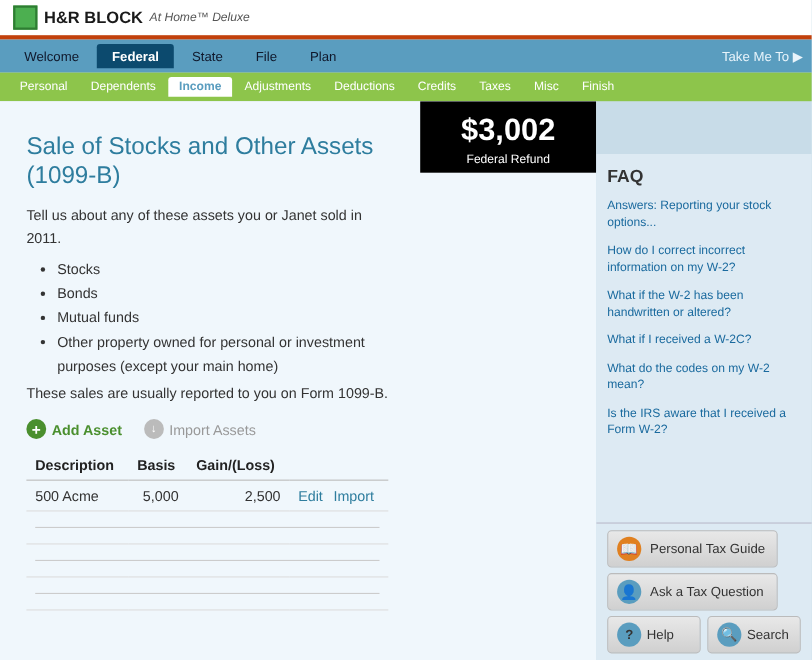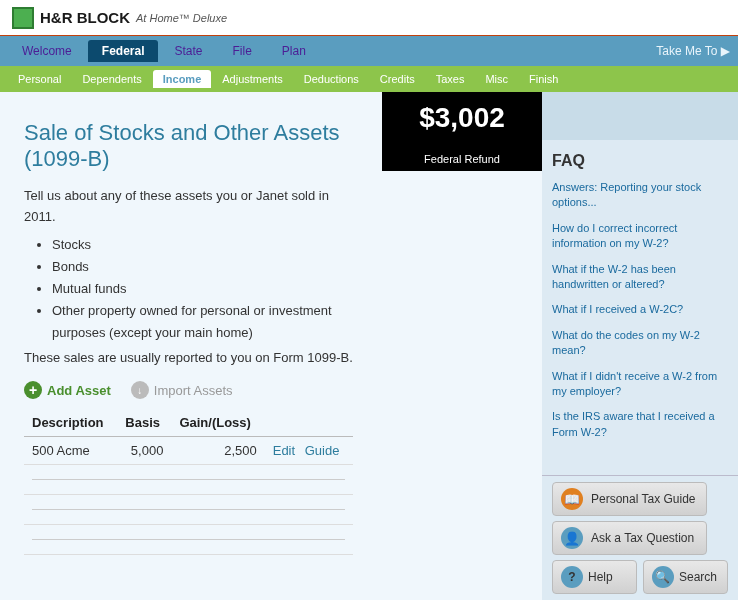--- a/index.html
+++ b/index.html
@@ -1,45 +1,45 @@
 <!DOCTYPE html>
 <html><head>
   <meta charset="utf-8">
   <style>
     * { margin: 0; padding: 0; box-sizing: border-box; }
     body { width: 738px; height: 600px; font-family: Arial, sans-serif; font-size: 13px; background: #c8dce8; overflow: hidden; }
 
     
-    .header { background: #fff; height: 36px; display: flex; align-items: center; padding: 0 12px; border-bottom: 1px solid #c2410c; }
+    .header { background: #fff; height: 36px; display: flex; align-items: center; padding: 0 12px; border-bottom: 4px solid #c2410c; }
     .logo-block { display: flex; align-items: center; gap: 6px; }
     .logo-square { width: 22px; height: 22px; background: #4caf50; border: 2px solid #2e7d32; }
     .logo-text { font-size: 15px; font-weight: bold; color: #1a1a1a; }
     .logo-sub { font-size: 11px; color: #555; font-style: italic; }
 
     
     .nav-tabs { background: #5a9dbf; height: 30px; display: flex; align-items: center; padding: 0 8px; gap: 2px; }
-    .nav-tab { color: #4c1d95; font-size: 12px; padding: 4px 14px; cursor: pointer; border-radius: 3px 3px 0 0; }
+    .nav-tab { color: #0f172a; font-size: 12px; padding: 4px 14px; cursor: pointer; border-radius: 3px 3px 0 0; }
     .nav-tab.federal-active { background: #0c4a6e; color: #fff; font-weight: bold; border-radius: 3px 3px 0 0; }
     .nav-right { margin-left: auto; color: #e8f4fb; font-size: 12px; display: flex; align-items: center; gap: 4px; }
 
     
     .sub-tabs { background: #8dc54b; height: 26px; display: flex; align-items: center; padding: 0 8px; gap: 1px; }
     .sub-tab { color: #fff; font-size: 11px; padding: 3px 10px; cursor: pointer; border-radius: 3px 3px 0 0; }
     .sub-tab.active { background: #fff; color: #5a9dbf; font-weight: bold; border-radius: 3px 3px 0 0; }
 
     
     .main-container { display: flex; height: 508px; }
 
     
     .content { flex: 1; background: #f0f7fc; padding: 20px 24px; overflow-y: auto; position: relative; }
 
     
     .refund-box { position: absolute; top: 0; right: 0; width: 160px; background: #000000; color: #fff; text-align: center; padding: 10px 8px 6px; }
     .refund-amount { font-size: 28px; font-weight: bold; }
-    .refund-label { font-size: 11px; margin-top: 19px; }
+    .refund-label { font-size: 11px; margin-top: 5px; }
 
     
     .page-title { font-size: 22px; color: #2e7d9e; font-weight: normal; margin-bottom: 14px; margin-top: 8px; }
 
     
     .desc-text { color: #333; font-size: 13px; line-height: 1.6; margin-bottom: 6px; }
     .bullet-list { margin-left: 28px; margin-bottom: 6px; }
     .bullet-list li { color: #333; font-size: 13px; line-height: 1.7; }
     .form-note { color: #333; font-size: 13px; margin-bottom: 16px; }
 
@@ -159,21 +159,21 @@
             <th></th>
           </tr>
         </thead>
         <tbody>
           <tr>
             <td>500 Acme</td>
             <td class="right">5,000</td>
             <td class="right">2,500</td>
             <td>
               <a class="edit-link">Edit</a>
-              <a class="delete-link">Guide</a>
+              <a class="delete-link">Import</a>
             </td>
           </tr>
           <tr>
               <td colspan="4">
                 <hr class="divider">
               </td>
             </tr>
           <tr>
               <td colspan="4">
                 <hr class="divider">
@@ -190,21 +190,20 @@
   </div>
 
   <div class="sidebar-wrapper">
     <div class="sidebar-main">
       <div class="faq-title">FAQ</div>
       <a class="faq-link">Answers: Reporting your stock options...</a>
       <a class="faq-link">How do I correct incorrect information on my W-2?</a>
       <a class="faq-link">What if the W-2 has been handwritten or altered?</a>
       <a class="faq-link">What if I received a W-2C?</a>
       <a class="faq-link">What do the codes on my W-2 mean?</a>
-      <a class="faq-link">What if I didn't receive a W-2 from my employer?</a>
       <a class="faq-link">Is the IRS aware that I received a Form W-2?</a>
     </div>
 
     <div class="sidebar-tools">
       <button class="tool-btn">
         <div class="tool-icon guide-icon">📖</div>
         <span>Personal Tax Guide</span>
       </button>
       <button class="tool-btn">
         <div class="tool-icon ask-icon">👤</div>

